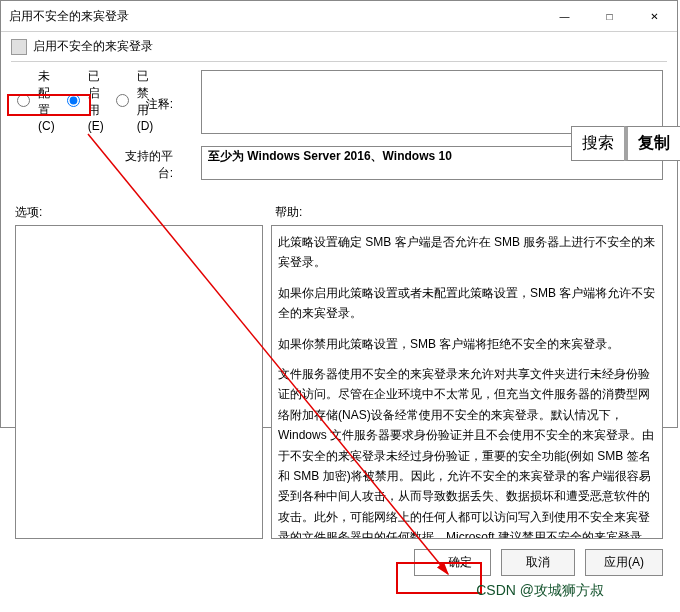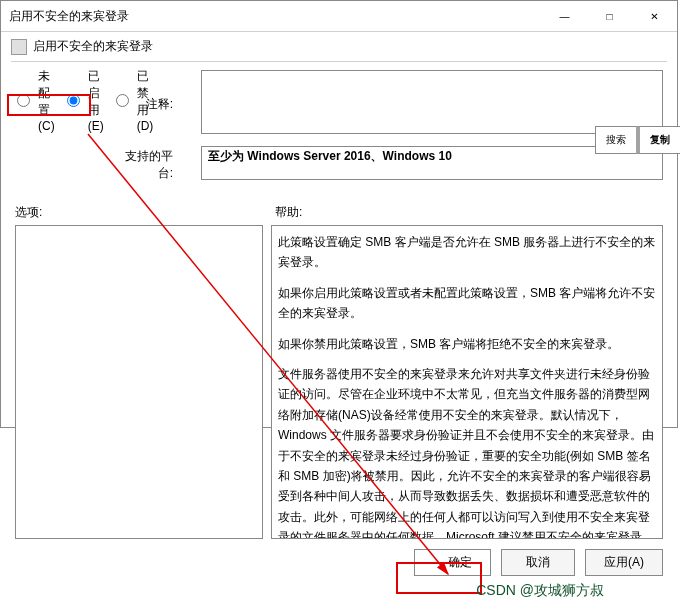--- a/index.html
+++ b/index.html
@@ -113,21 +113,21 @@
     width:86px; height:32px;
     border:2px solid #e30000; pointer-events:none;
   }
   .floating-sidebar {
     position:absolute; right:0; top:126px;
     display:flex;
   }
   .floating-sidebar .tab {
     border:1px solid #888; border-right:none;
     background:#fff; padding:6px 10px;
-    font-size:10px;
+    font-size:16px;
     text-align:right;
   }
   .floating-sidebar .tab + .tab { border-left:4px solid #a3a3a3;font-weight:bold; }
   .arrow-overlay {
     position:absolute; left:0; top:0;
     pointer-events:none;
   }
   .watermark {
     position:absolute; bottom:12px; right:76px;
     color:#14532d; font-size:14px;

